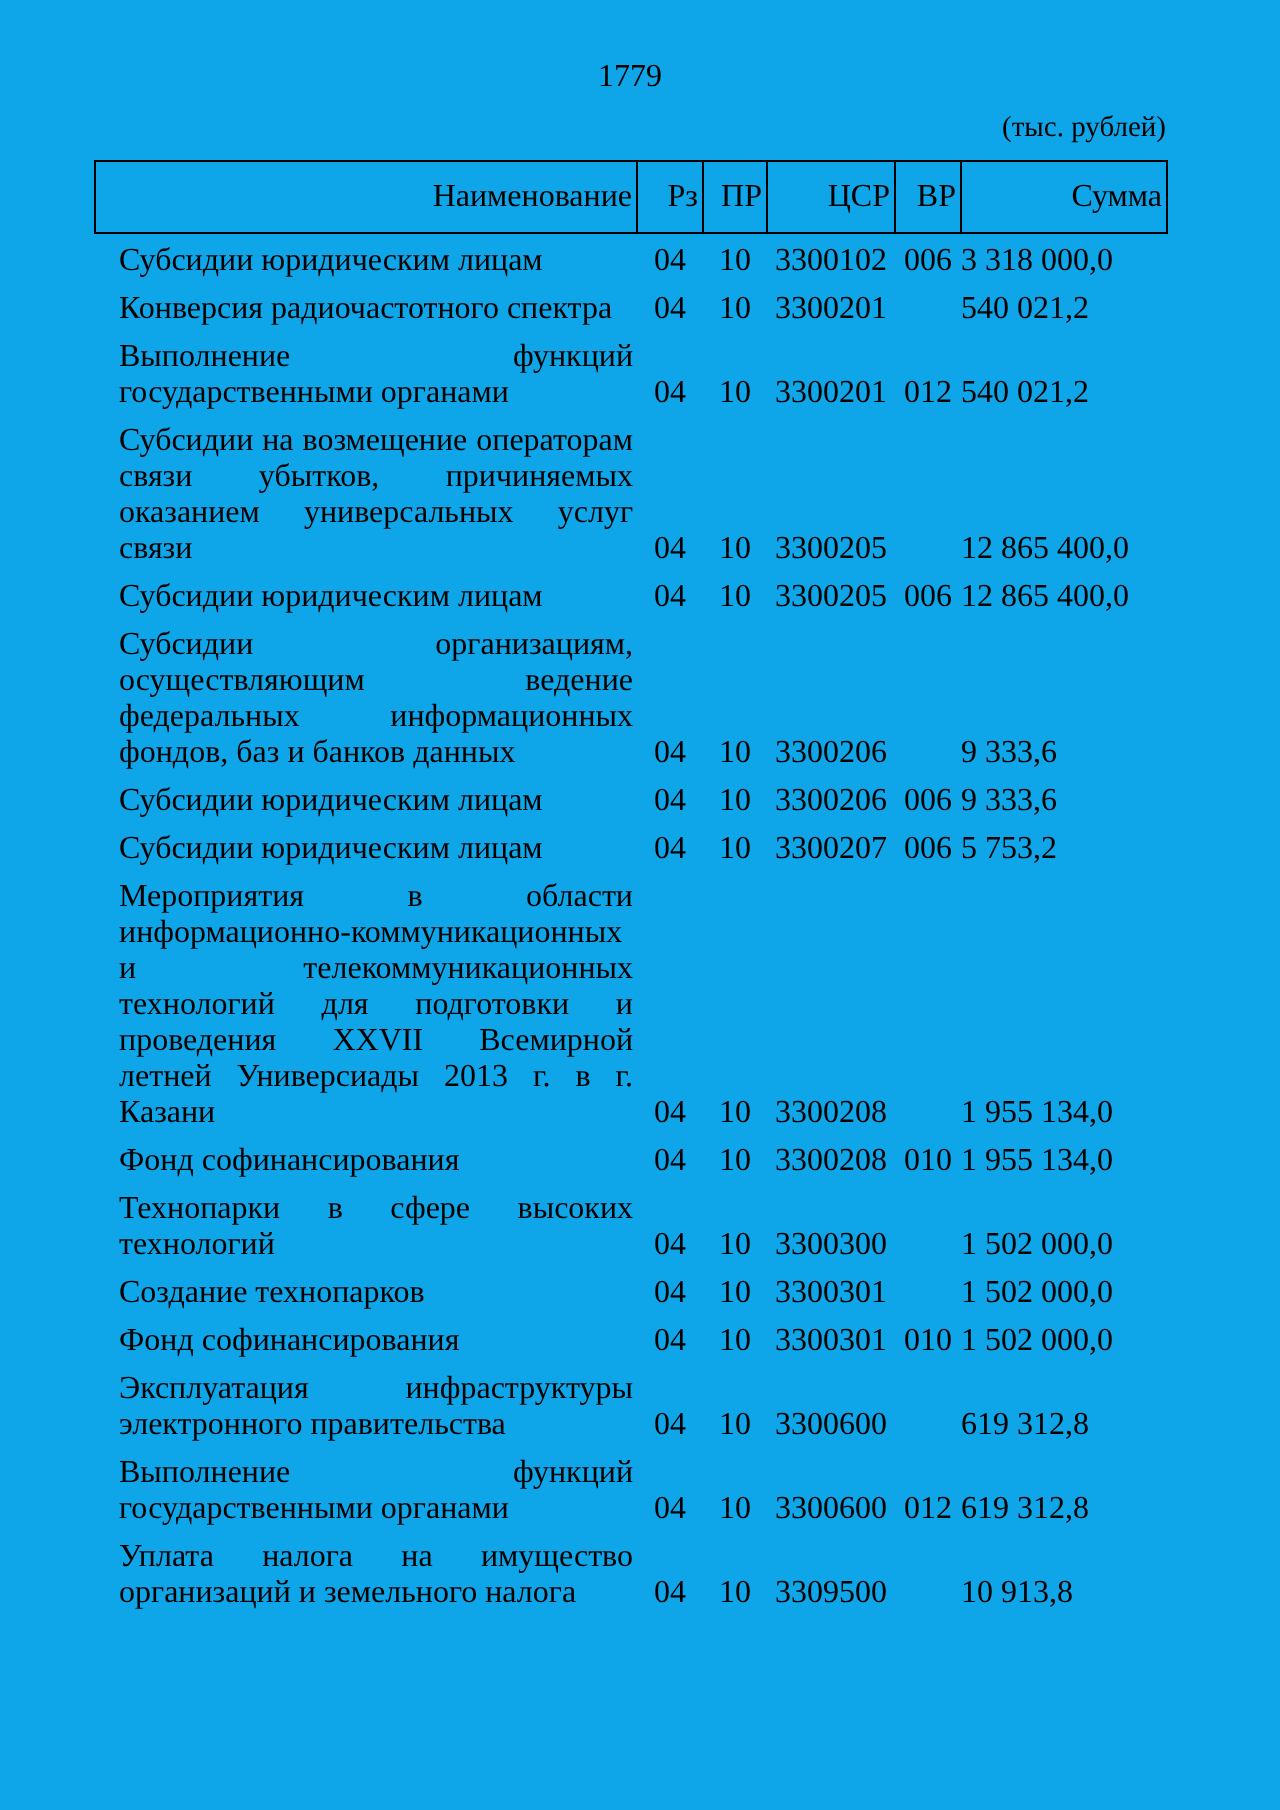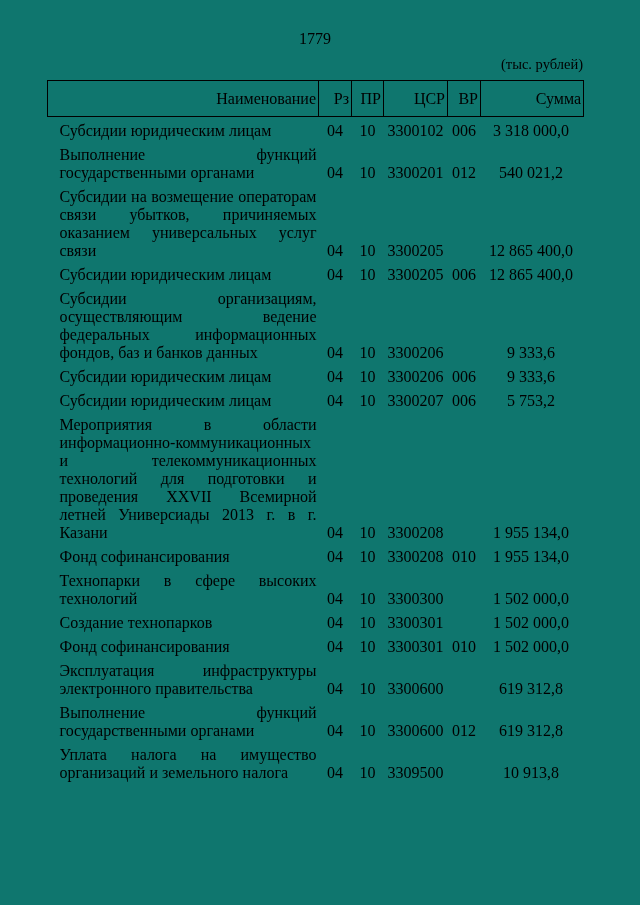--- a/index.html
+++ b/index.html
@@ -1,20 +1,20 @@
 <!DOCTYPE html>
 <html><head>
 <meta charset="utf-8">
 <style>
   html, body { margin: 0; padding: 0; background: #ffffff; }
   .sheet {
     position: relative;
     width: 640px;
     height: 905px;
-    background: #0f766e;
+    background: #0ea5e9;
     color: #000000;
     font-family: "Liberation Serif", "DejaVu Serif", serif;
     overflow: hidden;
   }
   .content { position: absolute; left: 47px; top: 30px; width: 536px; }
   .page-number { text-align: center; font-size: 16px; line-height: 18px; }
   .units-label { text-align: right; font-size: 14.5px; line-height: 16px; margin-top: 8px; margin-bottom: 8px; }
   table.budget { border-collapse: collapse; table-layout: fixed; width: 536px; font-size: 16px; }
   thead th {
     border: 1.5px solid #000;
@@ -22,21 +22,21 @@
     font-size: 16px;
     height: 33px;
     padding: 1px 2px;
     text-align: right;
     vertical-align: middle;
   }
   tbody td { vertical-align: bottom; padding: 0 0 6px 0; line-height: 18px; border: none; }
   tbody tr:first-child td { padding-top: 5px; }
   td.col-name { text-align: justify; text-align-last: left; padding-left: 12px; padding-right: 2px; }
   td.col-rz, td.col-pr, td.col-csr, td.col-vr { text-align: center; }
-  td.col-sum { text-align: center; padding-right: 2px; white-space: nowrap; }
+  td.col-sum { text-align: left; padding-right: 2px; white-space: nowrap; }
 </style>
 </head>
 <body>
 
 <div class="sheet">
   <div class="content">
     <div class="page-number">1779</div>
     <div class="units-label">(тыс. рублей)</div>
     <table class="budget">
       <colgroup>
@@ -58,20 +58,28 @@
         </tr>
       </thead>
       <tbody>
           <tr>
             <td class="col-name">Субсидии юридическим лицам</td>
             <td class="col-rz">04</td>
             <td class="col-pr">10</td>
             <td class="col-csr">3300102</td>
             <td class="col-vr">006</td>
             <td class="col-sum">3 318 000,0</td>
+          </tr>
+          <tr>
+            <td class="col-name">Конверсия радиочастотного спектра</td>
+            <td class="col-rz">04</td>
+            <td class="col-pr">10</td>
+            <td class="col-csr">3300201</td>
+            <td class="col-vr"></td>
+            <td class="col-sum">540 021,2</td>
           </tr>
           <tr>
             <td class="col-name">Выполнение функций государственными органами</td>
             <td class="col-rz">04</td>
             <td class="col-pr">10</td>
             <td class="col-csr">3300201</td>
             <td class="col-vr">012</td>
             <td class="col-sum">540 021,2</td>
           </tr>
           <tr>

